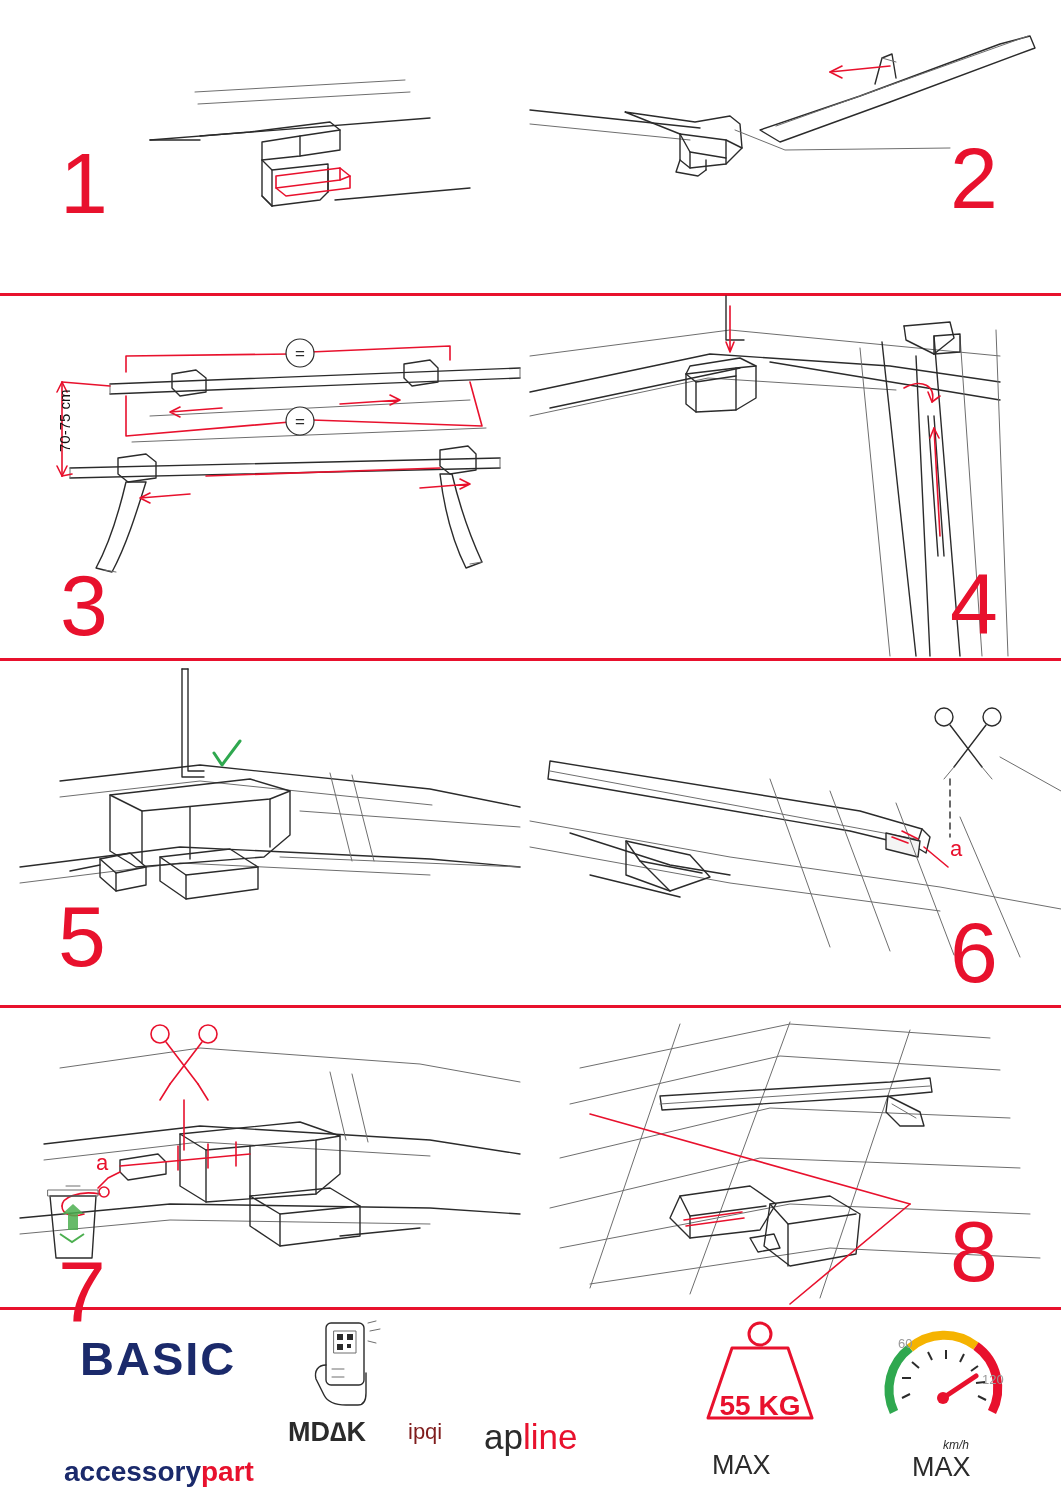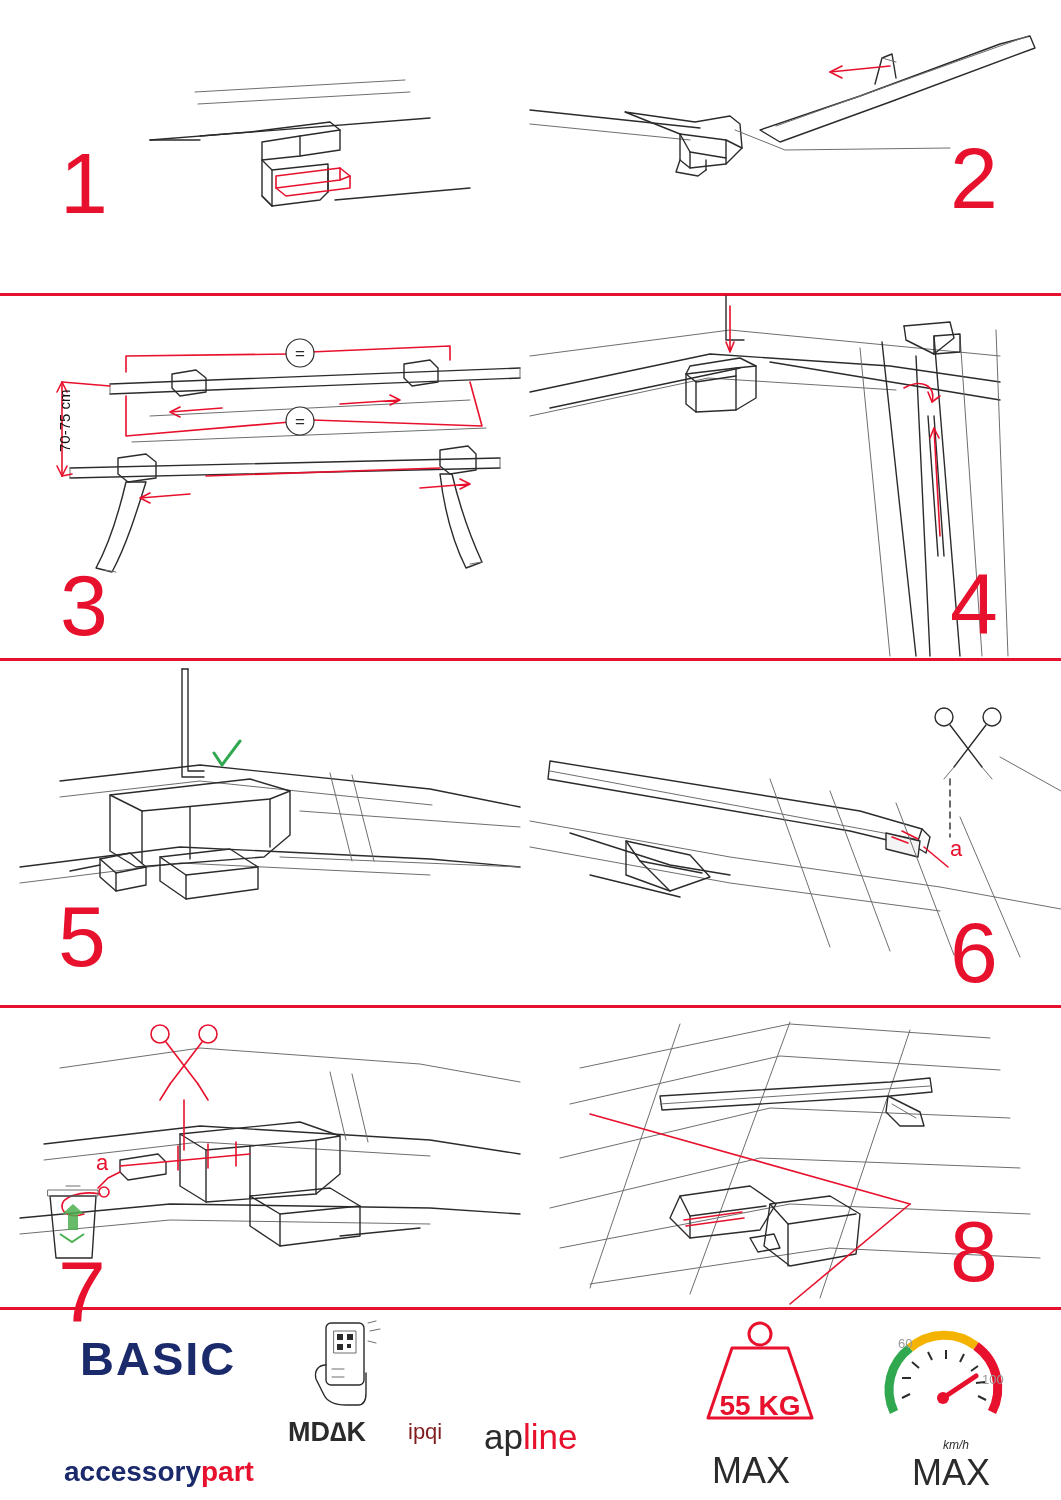--- a/index.html
+++ b/index.html
@@ -66,21 +66,21 @@
   .brand-ipqi{
     position:absolute;left:408px;top:112px;
     font-family:"Liberation Sans",sans-serif;font-size:22px;color:#7f1d1d;
   }
   .brand-apline{
     position:absolute;left:484px;top:110px;
     font-family:"Liberation Sans",sans-serif;font-size:35px;color:#2b2b2b;
   }
   .brand-apline .l{color:#e8112d;}
   .max-label{
-    position:absolute;font-size:36px;color:#2b2b2b;font-family:"Liberation Sans",sans-serif;
+    position:absolute;font-size:27px;color:#2b2b2b;font-family:"Liberation Sans",sans-serif;
   }
   .kg-text{
     position:absolute;left:705px;top:1390px;width:110px;text-align:center;
     color:#e8112d;font-size:28px;font-weight:bold;font-family:"Liberation Sans",sans-serif;
   }
   .kmh{
     position:absolute;left:943px;top:1438px;font-size:12px;color:#2b2b2b;font-style:italic;
   }
   .gauge-num{position:absolute;font-size:13px;color:#9a9a9a;}
 </style>
@@ -437,17 +437,17 @@
         <path d="M66,24 L66,33"></path>
         <path d="M84,28 L80,36"></path>
       <path d="M98,40 L91,45"></path>
         <path d="M105,56 L96,57"></path>
         <path d="M106,74 L98,70"></path>
     </g>
     <circle cx="63" cy="72" r="6" fill="#e8112d"></circle>
     <path d="M63,72 L96,50" stroke="#e8112d" stroke-width="5" stroke-linecap="round"></path>
   </svg>
   <div class="gauge-num" style="left:898px;top:1336px;">60</div>
-  <div class="gauge-num" style="left:982px;top:1372px;">100</div>
+  <div class="gauge-num" style="left:982px;top:1372px;">120</div>
   <div class="kmh">km/h</div>
   <div class="max-label" style="left:912px;top:1452px;">MAX</div>
 
 </div>
 
 </body></html>

